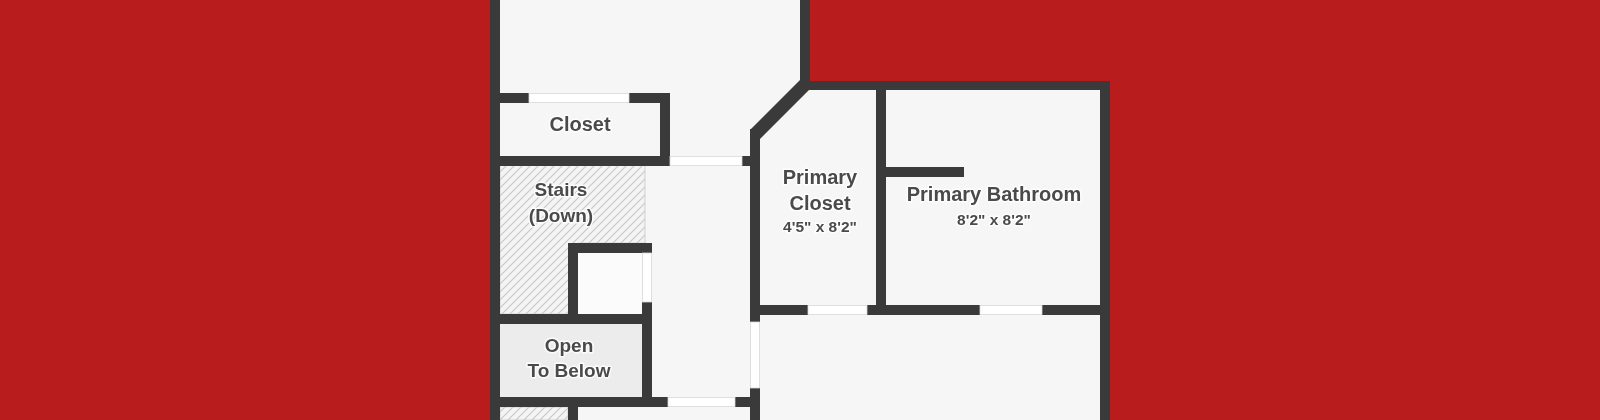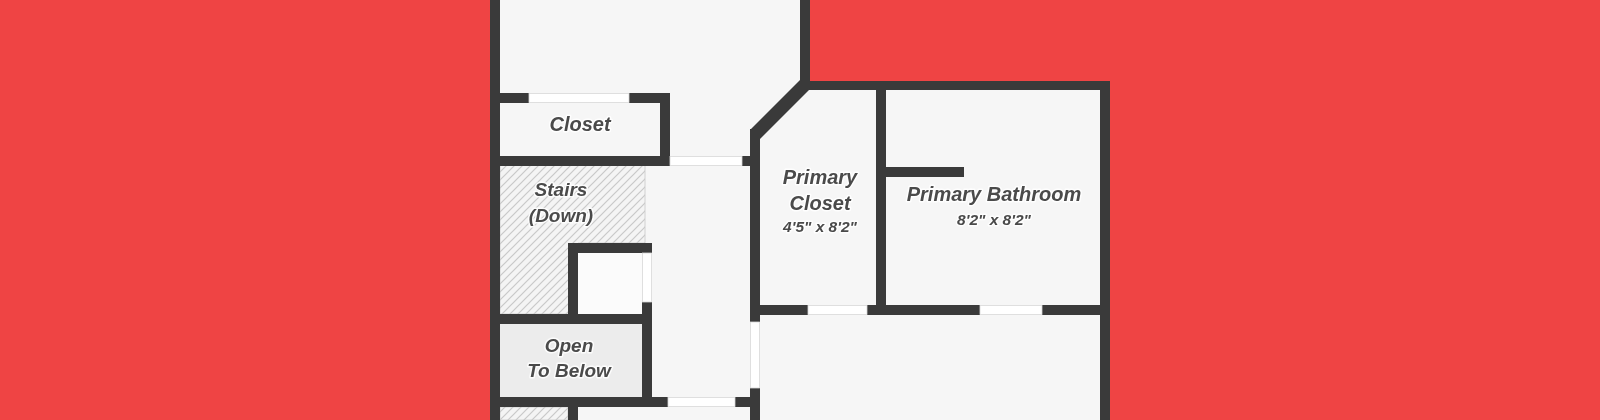--- a/index.html
+++ b/index.html
@@ -1,23 +1,22 @@
 <!DOCTYPE html>
 <html><head>
 <meta charset="utf-8">
 <style>
   html, body { margin: 0; padding: 0; background: #ffffff; }
   .stage {
     position: relative;
     width: 1600px;
     height: 420px;
-    background: #ef4444;
+    background: #b91c1c;
     overflow: hidden;
     font-family: "Liberation Sans", sans-serif;
-    font-style: italic;
   }
   svg { display: block; }
   .room-label {
     font-family: "Liberation Sans", sans-serif;
     font-weight: 700;
     fill: #4a4a4a;
     paint-order: stroke;
     stroke: rgba(255,255,255,0.85);
     stroke-width: 3px;
     stroke-linejoin: round;

